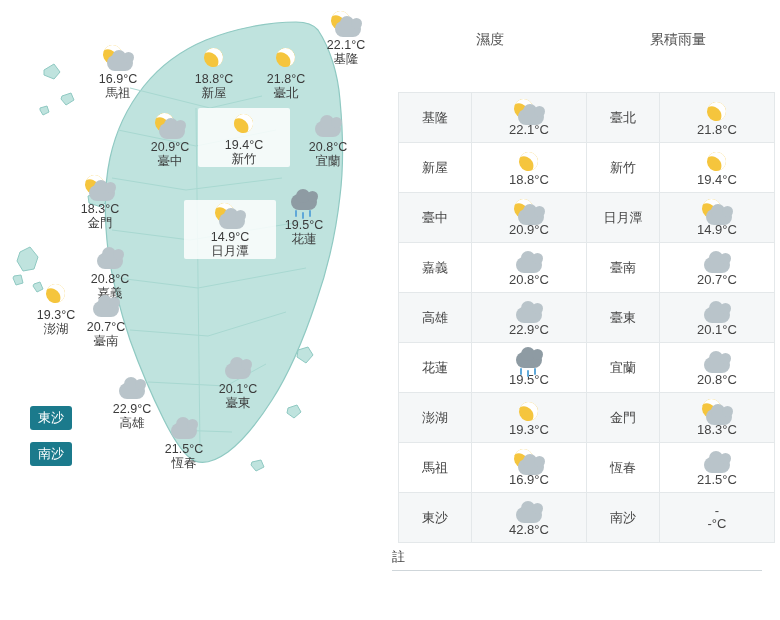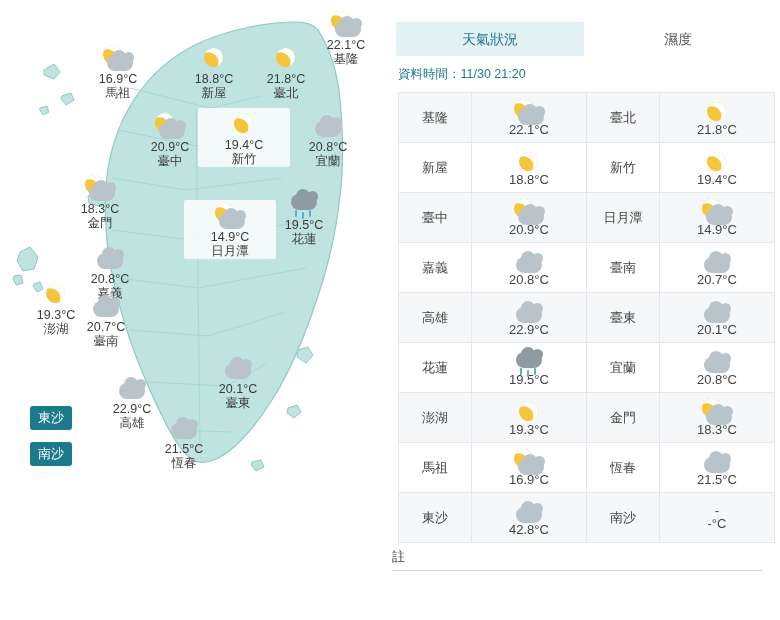--- a/index.html
+++ b/index.html
@@ -350,29 +350,28 @@
         <div class="station" style="left: 138px; top: 412px;">
           <span class="icon"><span class="wicon"><span class="cloud cloud-main" style="left:7px; top:9px;"></span><span class="cloud cloud-bump" style="left:12px; top:3px;"></span><span class="cloud cloud-bump2" style="left:23px; top:5px;"></span></span></span>
           <span class="temp">21.5°C</span>
           <span class="name">恆春</span>
         </div>
       </div>
   </div>
 
   <div id="right-panel">
     <div id="tabs">
-      <div class="tab active">
-        <span>天氣狀況</span>
-      </div>
       <div class="tab">
         <span>濕度</span>
       </div>
+      <div class="tab">
+        <span>累積雨量</span>
+      </div>
     </div>
 
-    <div id="datatime">資料時間：11/30 21:20</div>
 
     <table id="obs-table">
       <tbody id="obs-body">
           <tr class="alt">
             <td class="cell-name">基隆</td>
             <td class="cell-val"><span class="wicon"><span class="moon" style="left:5px; top:1px;"></span><span class="cloud cloud-main" style="left:9px; top:11px;"></span><span class="cloud cloud-bump" style="left:14px; top:6px;"></span><span class="cloud cloud-bump2" style="left:25px; top:8px;"></span></span><span class="t">22.1°C</span></td>
             <td class="cell-name">臺北</td>
             <td class="cell-val"><span class="wicon"><span class="moon" style="left:10px; top:4px;"></span></span><span class="t">21.8°C</span></td>
           </tr>
           <tr>

